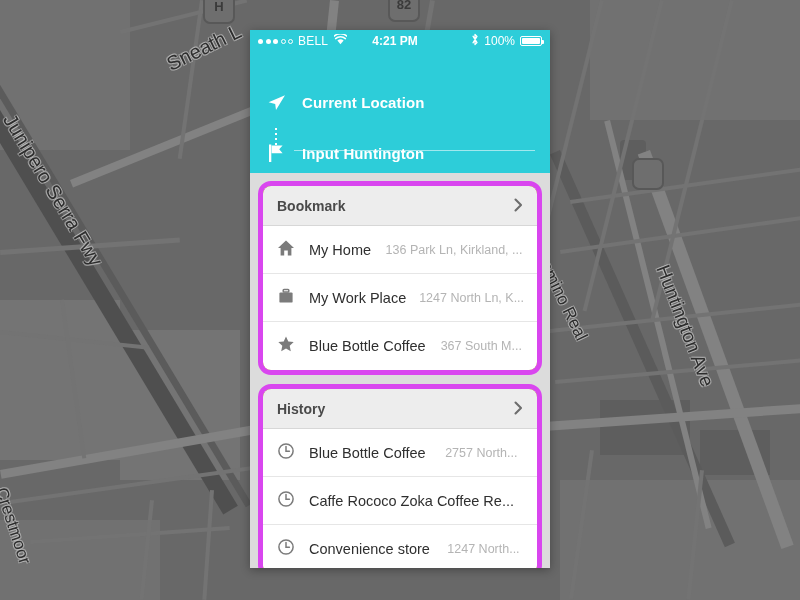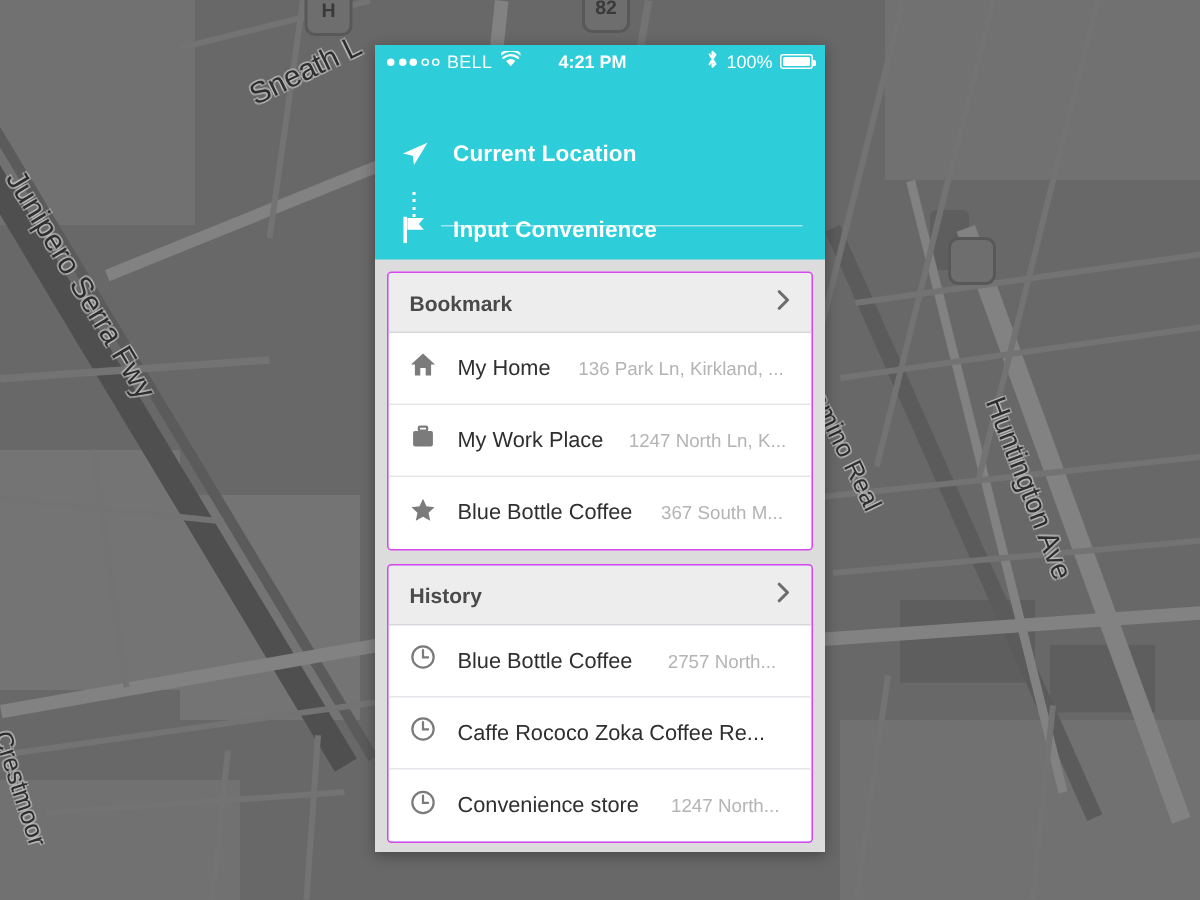--- a/index.html
+++ b/index.html
@@ -231,23 +231,23 @@
     height: 1px;
     background: rgba(255,255,255,.55);
   }
 
   
   #lists {
     padding: 8px 8px 0 8px;
     box-sizing: border-box;
   }
   .card {
-    background: #c4b5fd;
-    border: 1px solid #d946ef;
-    border-radius: 3px;
+    background: #a16207;
+    border: 5px solid #d946ef;
+    border-radius: 13px;
     overflow: hidden;
     margin-bottom: 9px;
   }
   .card-header {
     background: #ededed;
     height: 40px;
     display: flex;
     align-items: center;
     padding: 0 14px;
     border-bottom: 1px solid #d7d7d7;
@@ -409,21 +409,21 @@
       <div id="connector"></div>
       <div id="divider"></div>
 
       <div class="route-row" id="row-dest">
         <span class="route-icon">
           <svg width="19" height="20" viewBox="0 0 19 20">
             <rect x="2" y="1.5" width="2.3" height="17.5" fill="#ffffff"></rect>
             <path d="M4.6 2.4 L15.6 2.4 L12.2 6.3 L15.6 10.2 L4.6 10.2 Z" fill="#ffffff"></path>
           </svg>
         </span>
-        <span class="route-text">Input Convenience</span>
+        <span class="route-text">Input Huntington</span>
       </div>
     </div>
 
     <div id="lists">
         <div class="card">
           <div class="card-header">
             <span class="title">Bookmark</span>
             <span class="chev"><svg width="9" height="14" viewBox="0 0 9 14">
                 <path d="M1.5 1.5 L7 7 L1.5 12.5" fill="none" stroke="#6d6d6d" stroke-width="2.1" stroke-linecap="round" stroke-linejoin="round"></path>
               </svg></span>

